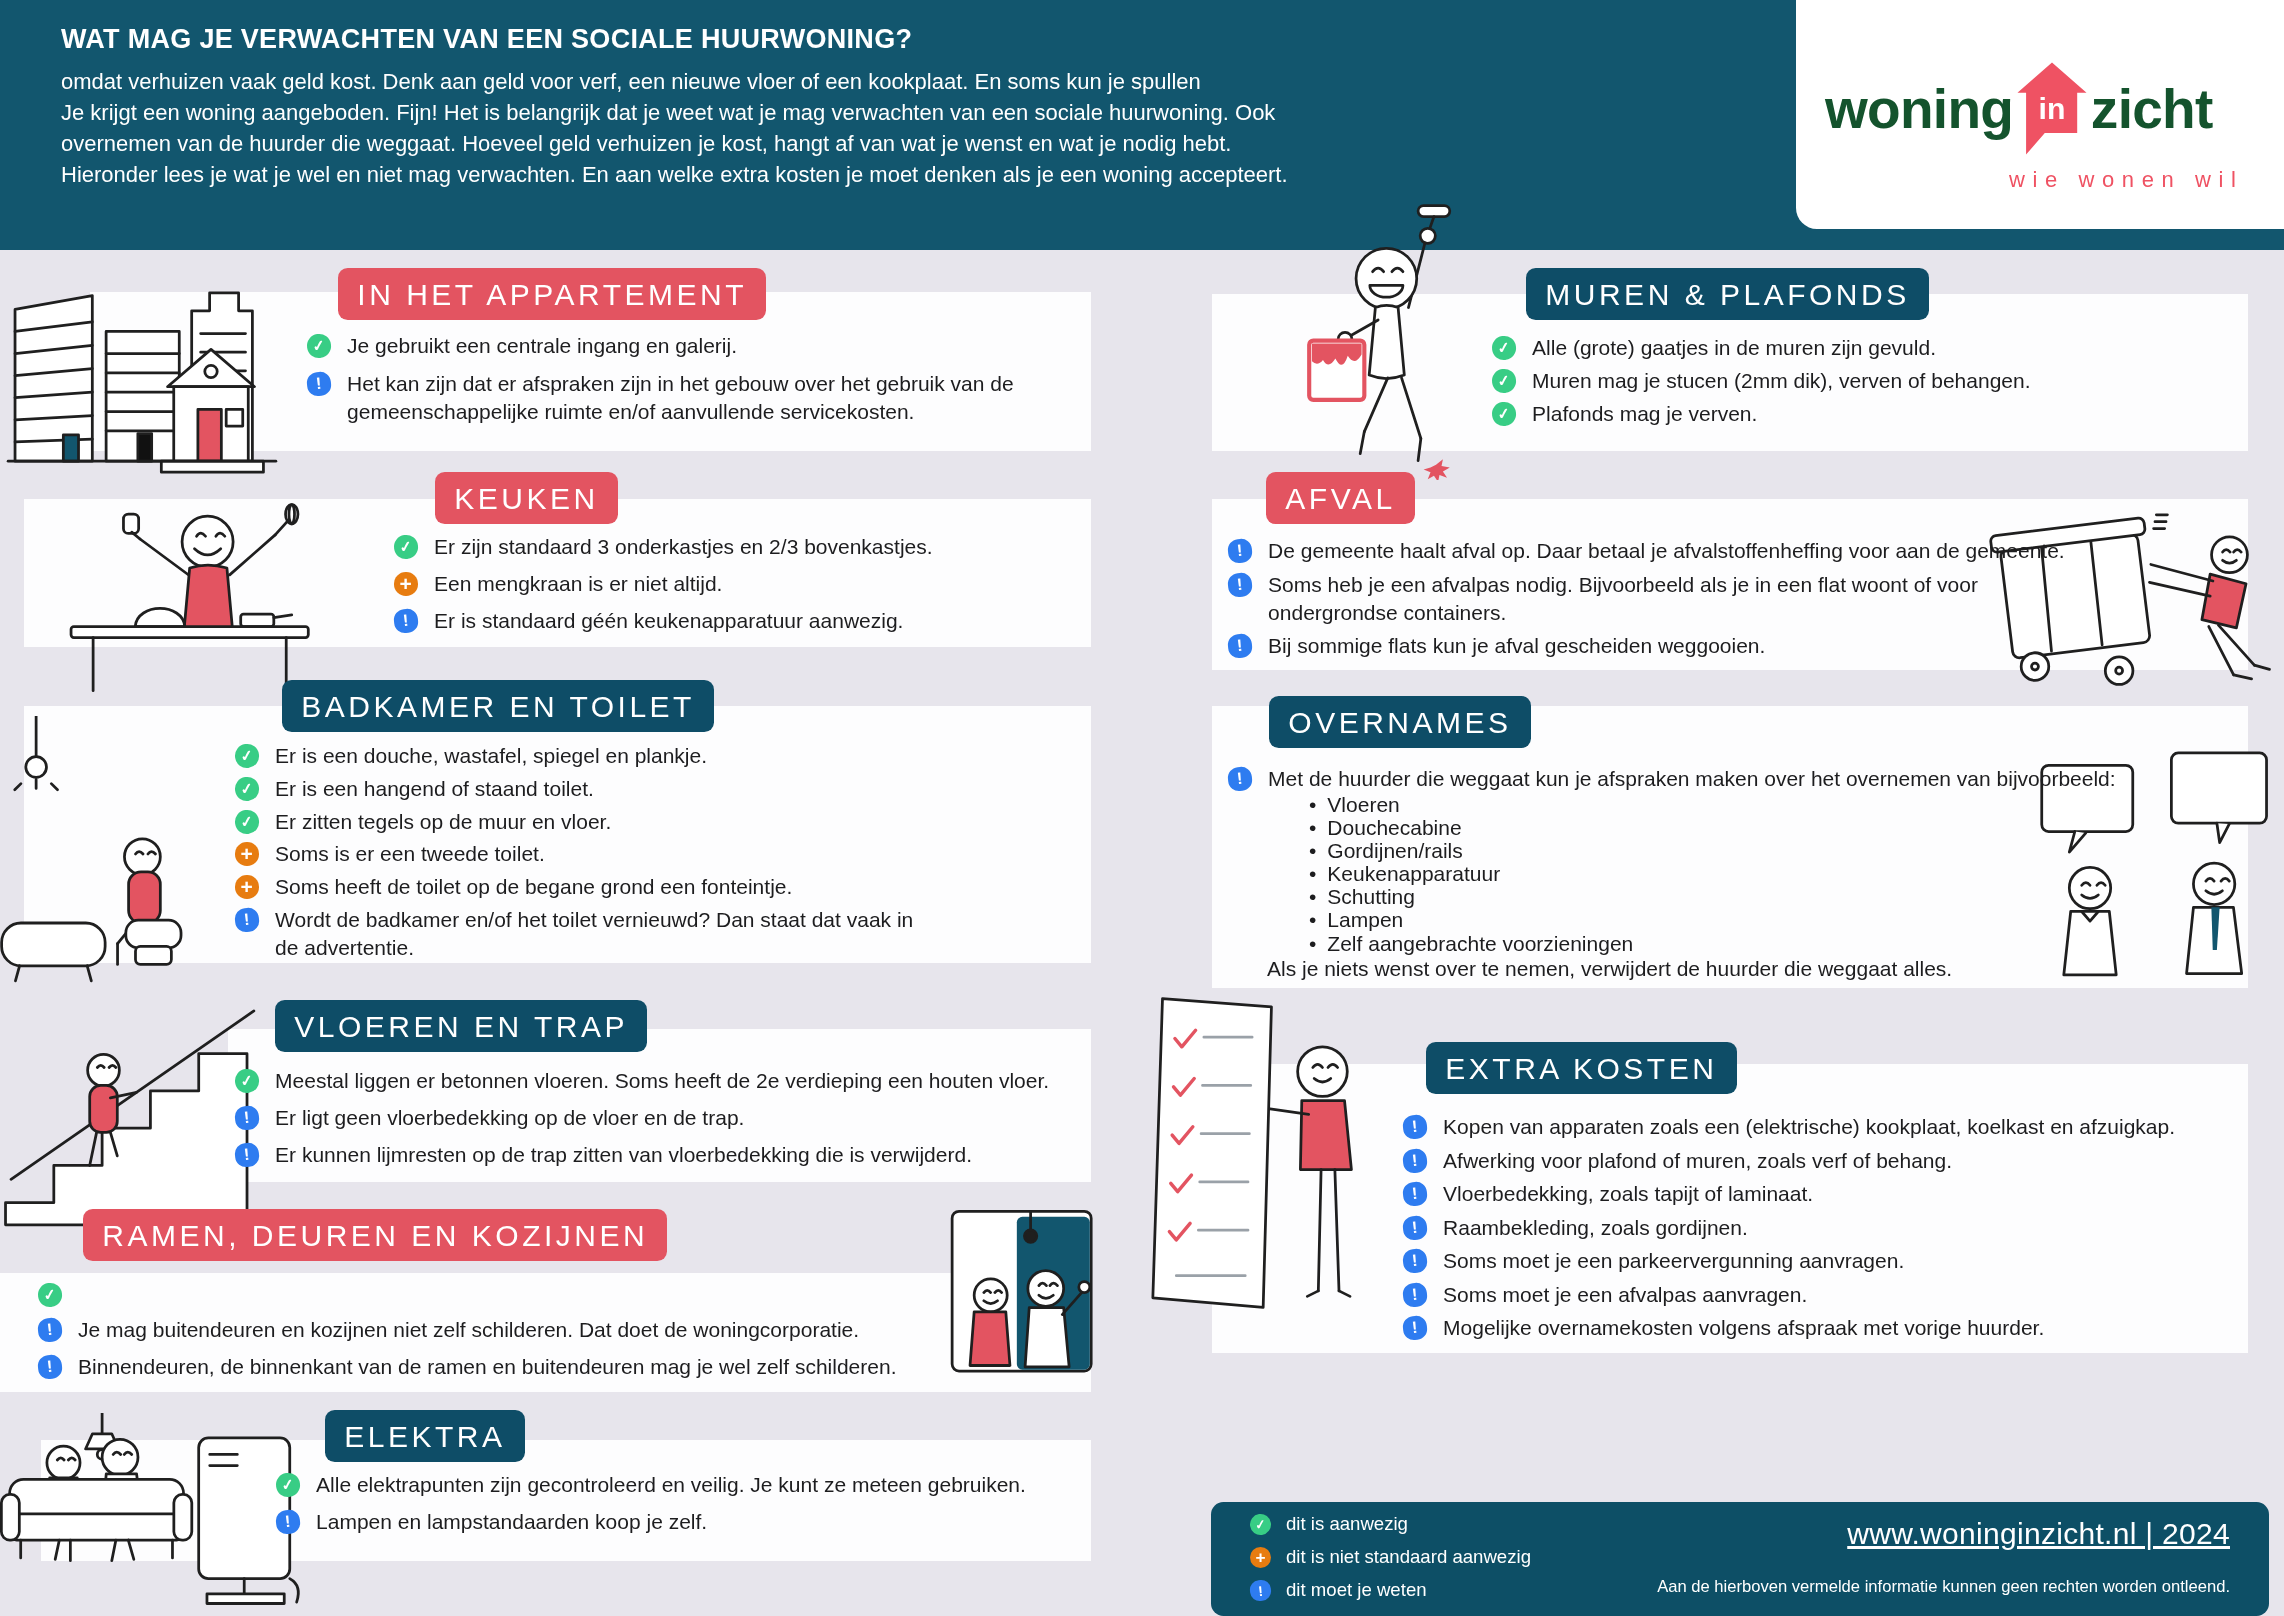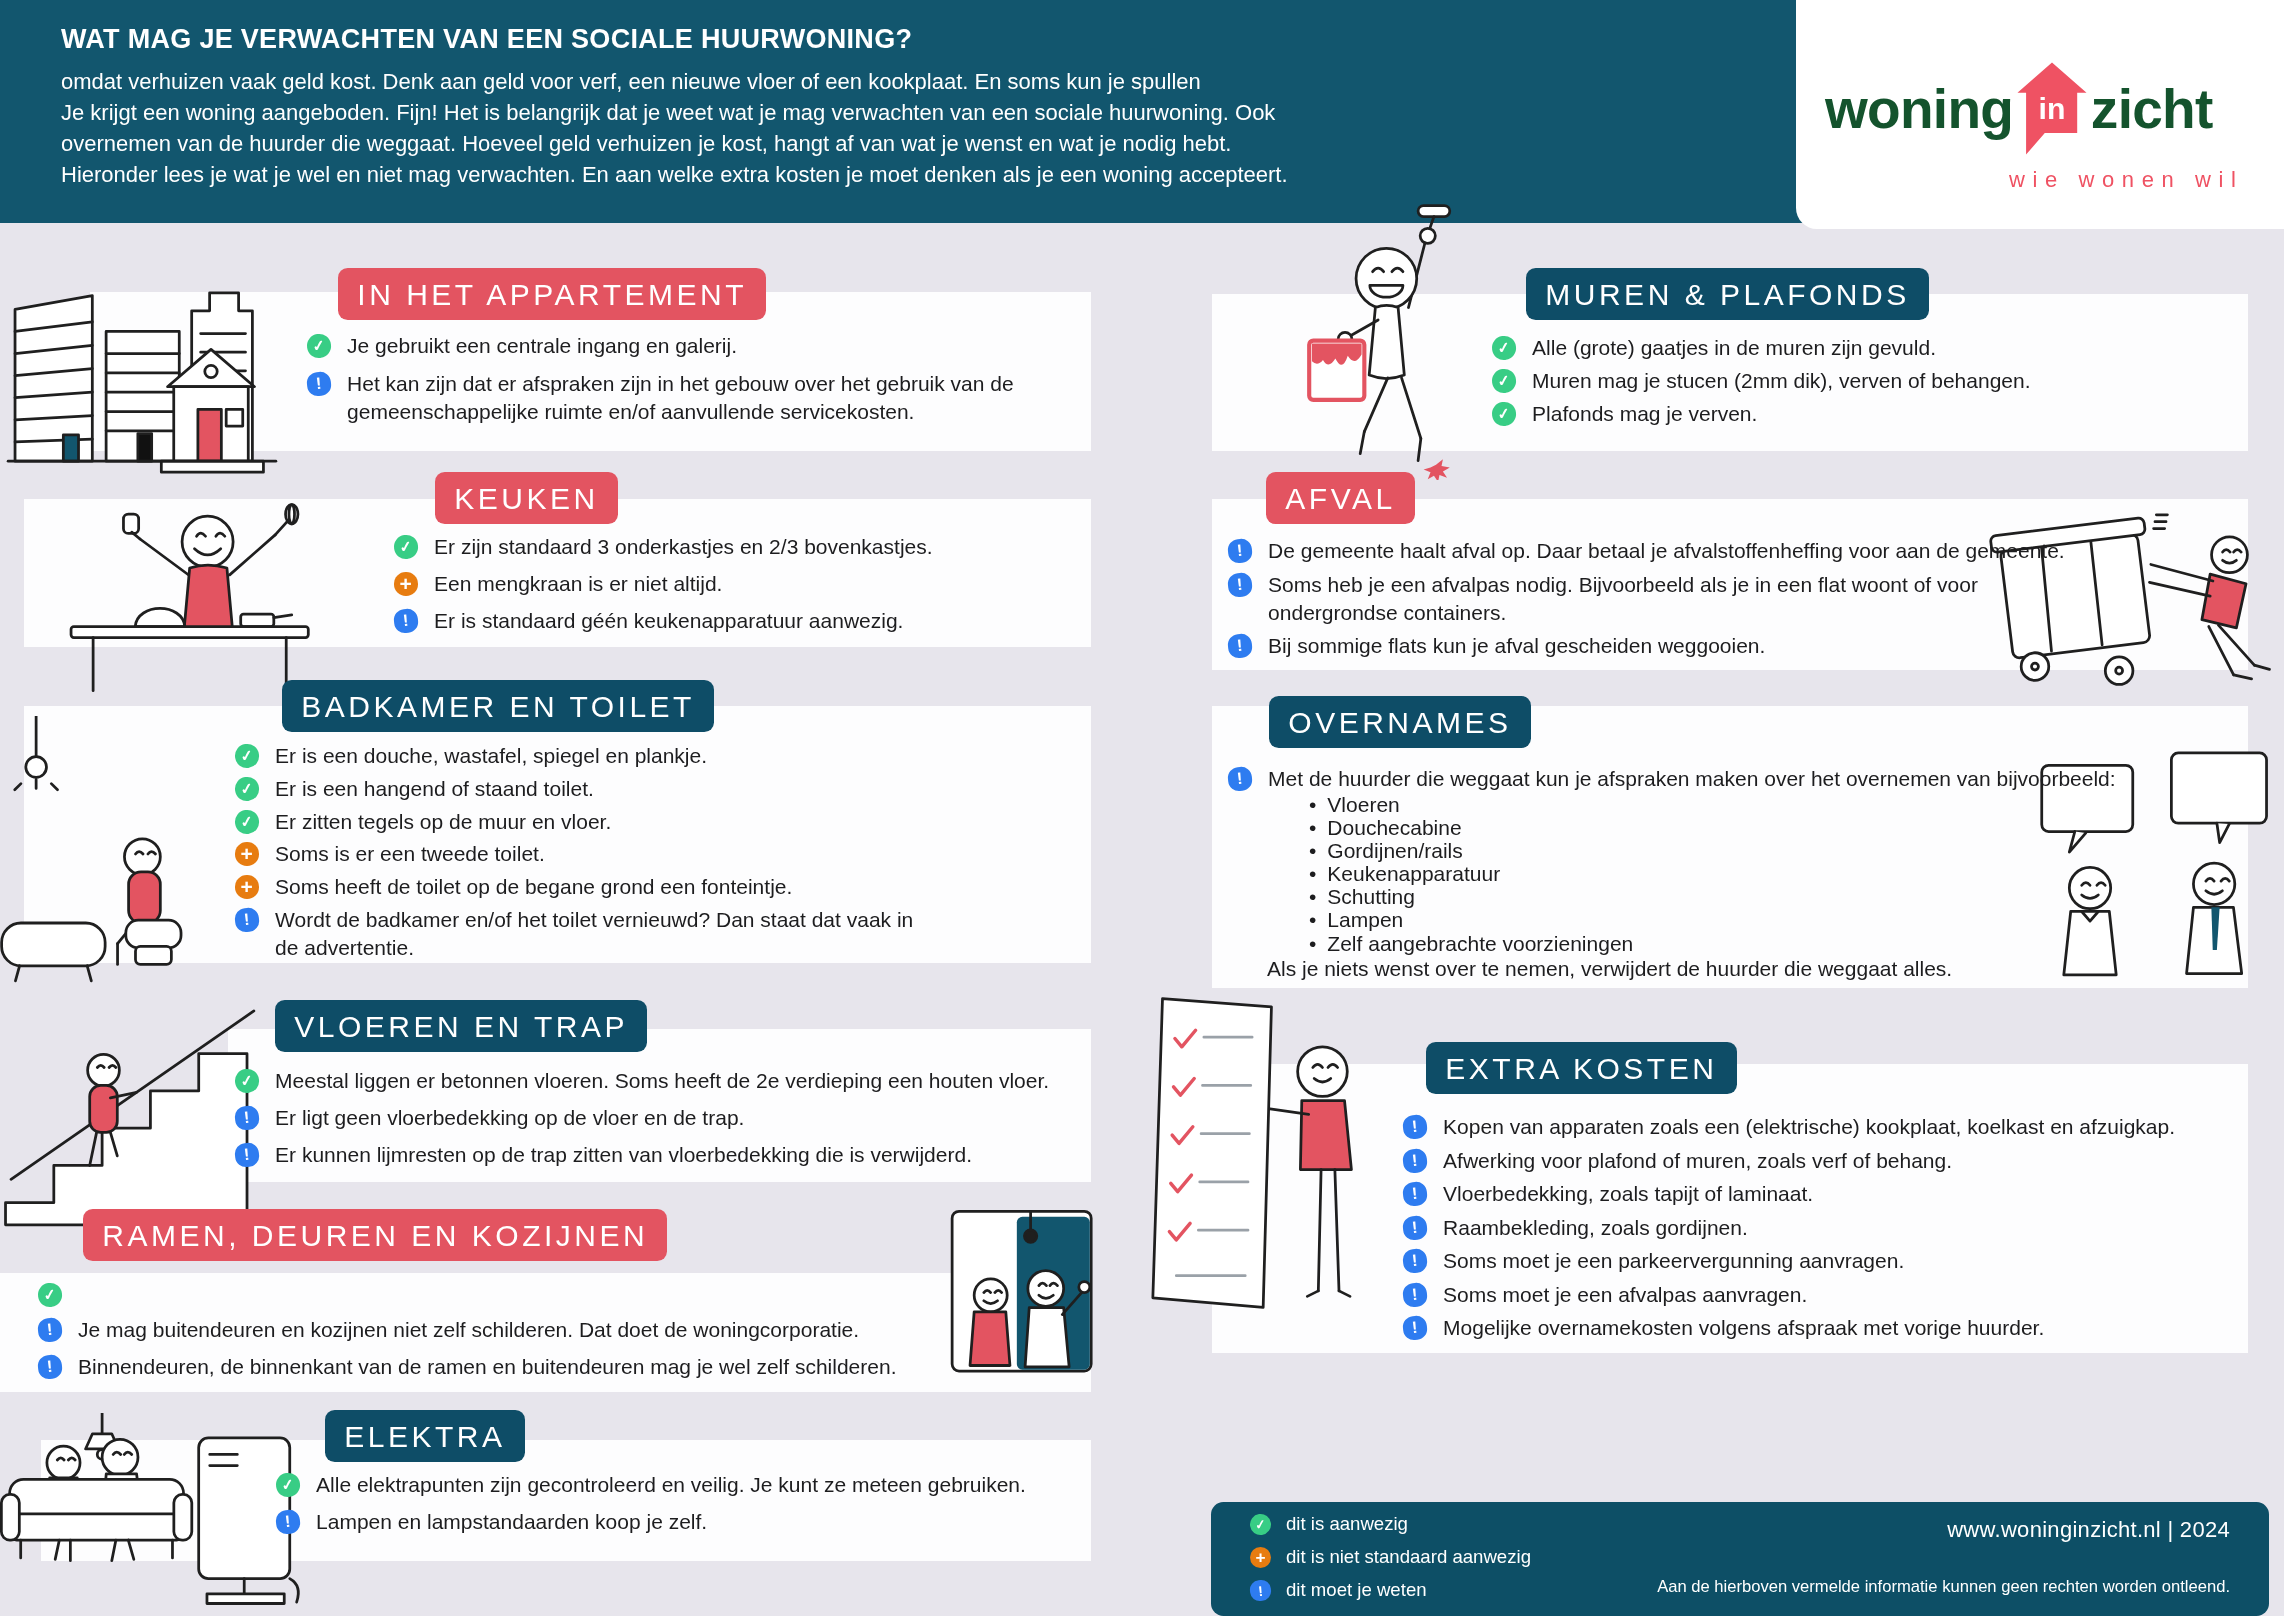--- a/index.html
+++ b/index.html
@@ -1,19 +1,19 @@
 <!DOCTYPE html>
 <html style="font-size:11px"><head>
 <meta charset="utf-8">
 <style>
   html,body{margin:0;padding:0;background:#cfced6;}
   .stage{position:relative;width:2284px;height:1616px;background:#e7e5ec;overflow:hidden;
          font-family:"Liberation Sans",sans-serif;color:#1d1d1f;}
   
-  .header{position:absolute;left:0;top:0;width:2284px;height:223px;background:#12566e;}
+  .header{position:absolute;left:0;top:0;width:2284px;height:250px;background:#12566e;}
   .header-title{position:absolute;left:61px;top:23.5px;font-size:27px;font-weight:800;color:#fff;letter-spacing:0.3px;white-space:nowrap;}
   .intro{position:absolute;left:61px;top:66px;color:#fff;font-size:22px;line-height:31px;font-weight:400;}
   .intro div{white-space:nowrap;}
   .logo-card{position:absolute;left:1796px;top:0;width:488px;height:229px;background:#fff;border-bottom-left-radius:21px;}
   .logo-row{position:absolute;left:29px;top:61px;display:flex;align-items:center;}
   .logo-word{font-size:55px;font-weight:700;color:#14532d;letter-spacing:-0.7px;}
   .logo-house{width:72px;height:95px;margin:0 2.8px;}
   .logo-tagline{position:absolute;left:213px;top:167px;font-size:22px;color:#ef5263;letter-spacing:7.6px;white-space:nowrap;}
   
   .band{position:absolute;background:#fdfdfe;}
@@ -34,21 +34,21 @@
   .b-row{display:flex;gap:11px;font-size:21px;line-height:21px;}
   .b-row::before{content:"•";font-size:21px;}
   .closing{position:absolute;left:1267px;top:957px;font-size:21px;z-index:3;}
   
   .footer{position:absolute;left:1211px;top:1502px;width:1058px;height:114px;background:#0d4f66;border-radius:12.4px;color:#fff;z-index:5;}
   .legend{position:absolute;left:39px;top:11px;display:flex;flex-direction:column;gap:11px;}
   .legend-row{display:flex;gap:15px;align-items:center;}
   .legend-row .ic{width:21px;height:21px;flex:0 0 21px;margin-top:0;}
   .legend-row .ic.check{font-size:13px}.legend-row .ic.plus{font-size:17.3px}.legend-row .ic.info{font-size:14px}
   .legend-label{font-size:18.6px;}
-  .site{position:absolute;right:39px;top:15px;font-size:22px;font-weight:400;letter-spacing:0.3px;}
+  .site{position:absolute;right:39px;top:15px;font-size:30px;font-weight:400;letter-spacing:0.3px;text-decoration:underline;}
   .disclaimer{position:absolute;right:39px;top:75px;font-size:16.6px;font-weight:300;}
   .ill{position:absolute;z-index:2;}
 </style>
 </head>
 <body>
 
 <div class="stage">
 
   <div class="header">
     <div class="header-title">WAT MAG JE VERWACHTEN VAN EEN SOCIALE HUURWONING?</div>

